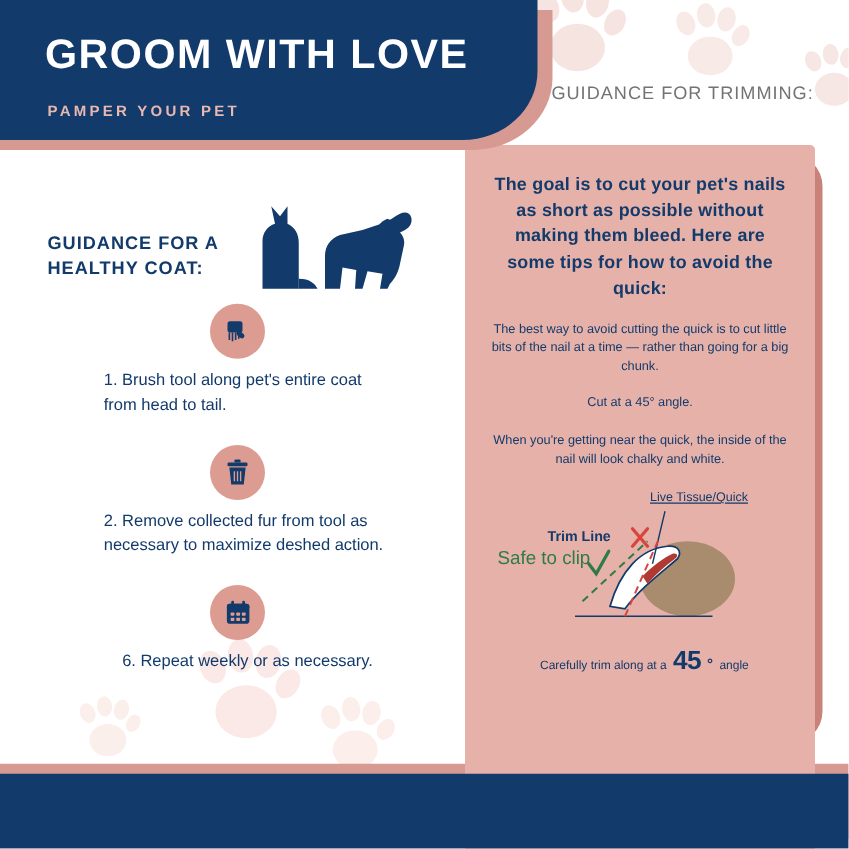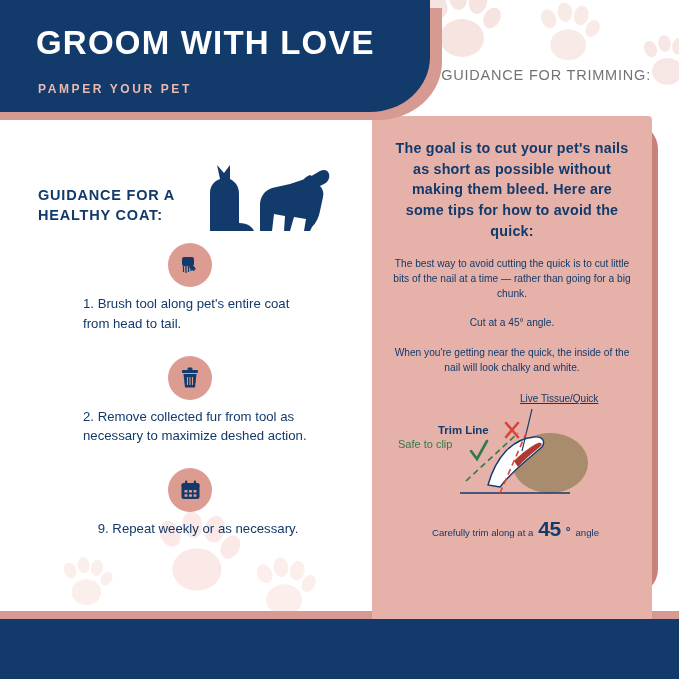--- a/index.html
+++ b/index.html
@@ -177,21 +177,21 @@
   .lbl-trim {
     left: 6px; top: 34px;
     color: #123a6b;
     font-weight: bold;
     font-size: 11.4px;
     margin-left: 40px;
   }
   .lbl-trim-sub {
     left: 6px; top: 49px;
     color: #2f7a4a;
-    font-size: 11px;
+    font-size: 15px;
   }
   .lbl-live {
     left: 128px; top: 4px;
     font-size: 10px;
     text-decoration: underline;
   }
   .bottom-note {
     position: absolute;
     left: 16px; top: 128px;
     width: 215px;
@@ -378,21 +378,21 @@
             <g fill="#dd9c92">
               <rect x="5.5" y="11" width="3" height="2.6" rx="0.6"></rect>
               <rect x="10" y="11" width="3" height="2.6" rx="0.6"></rect>
               <rect x="14.5" y="11" width="3" height="2.6" rx="0.6"></rect>
               <rect x="5.5" y="15.2" width="3" height="2.6" rx="0.6"></rect>
               <rect x="10" y="15.2" width="3" height="2.6" rx="0.6"></rect>
               <rect x="14.5" y="15.2" width="3" height="2.6" rx="0.6"></rect>
             </g>
           </svg>
         </div>
-        <div class="step-text">9. Repeat weekly or as necessary.</div>
+        <div class="step-text">6. Repeat weekly or as necessary.</div>
       </div>
 
 
     </div>
   </div>
 
   <div class="right-panel-shadow"></div>
   <div class="right-panel">
 
     <div class="panel-lead">The goal is to cut your pet's nails as short as possible without making them bleed. Here are some tips for how to avoid the quick:</div>

